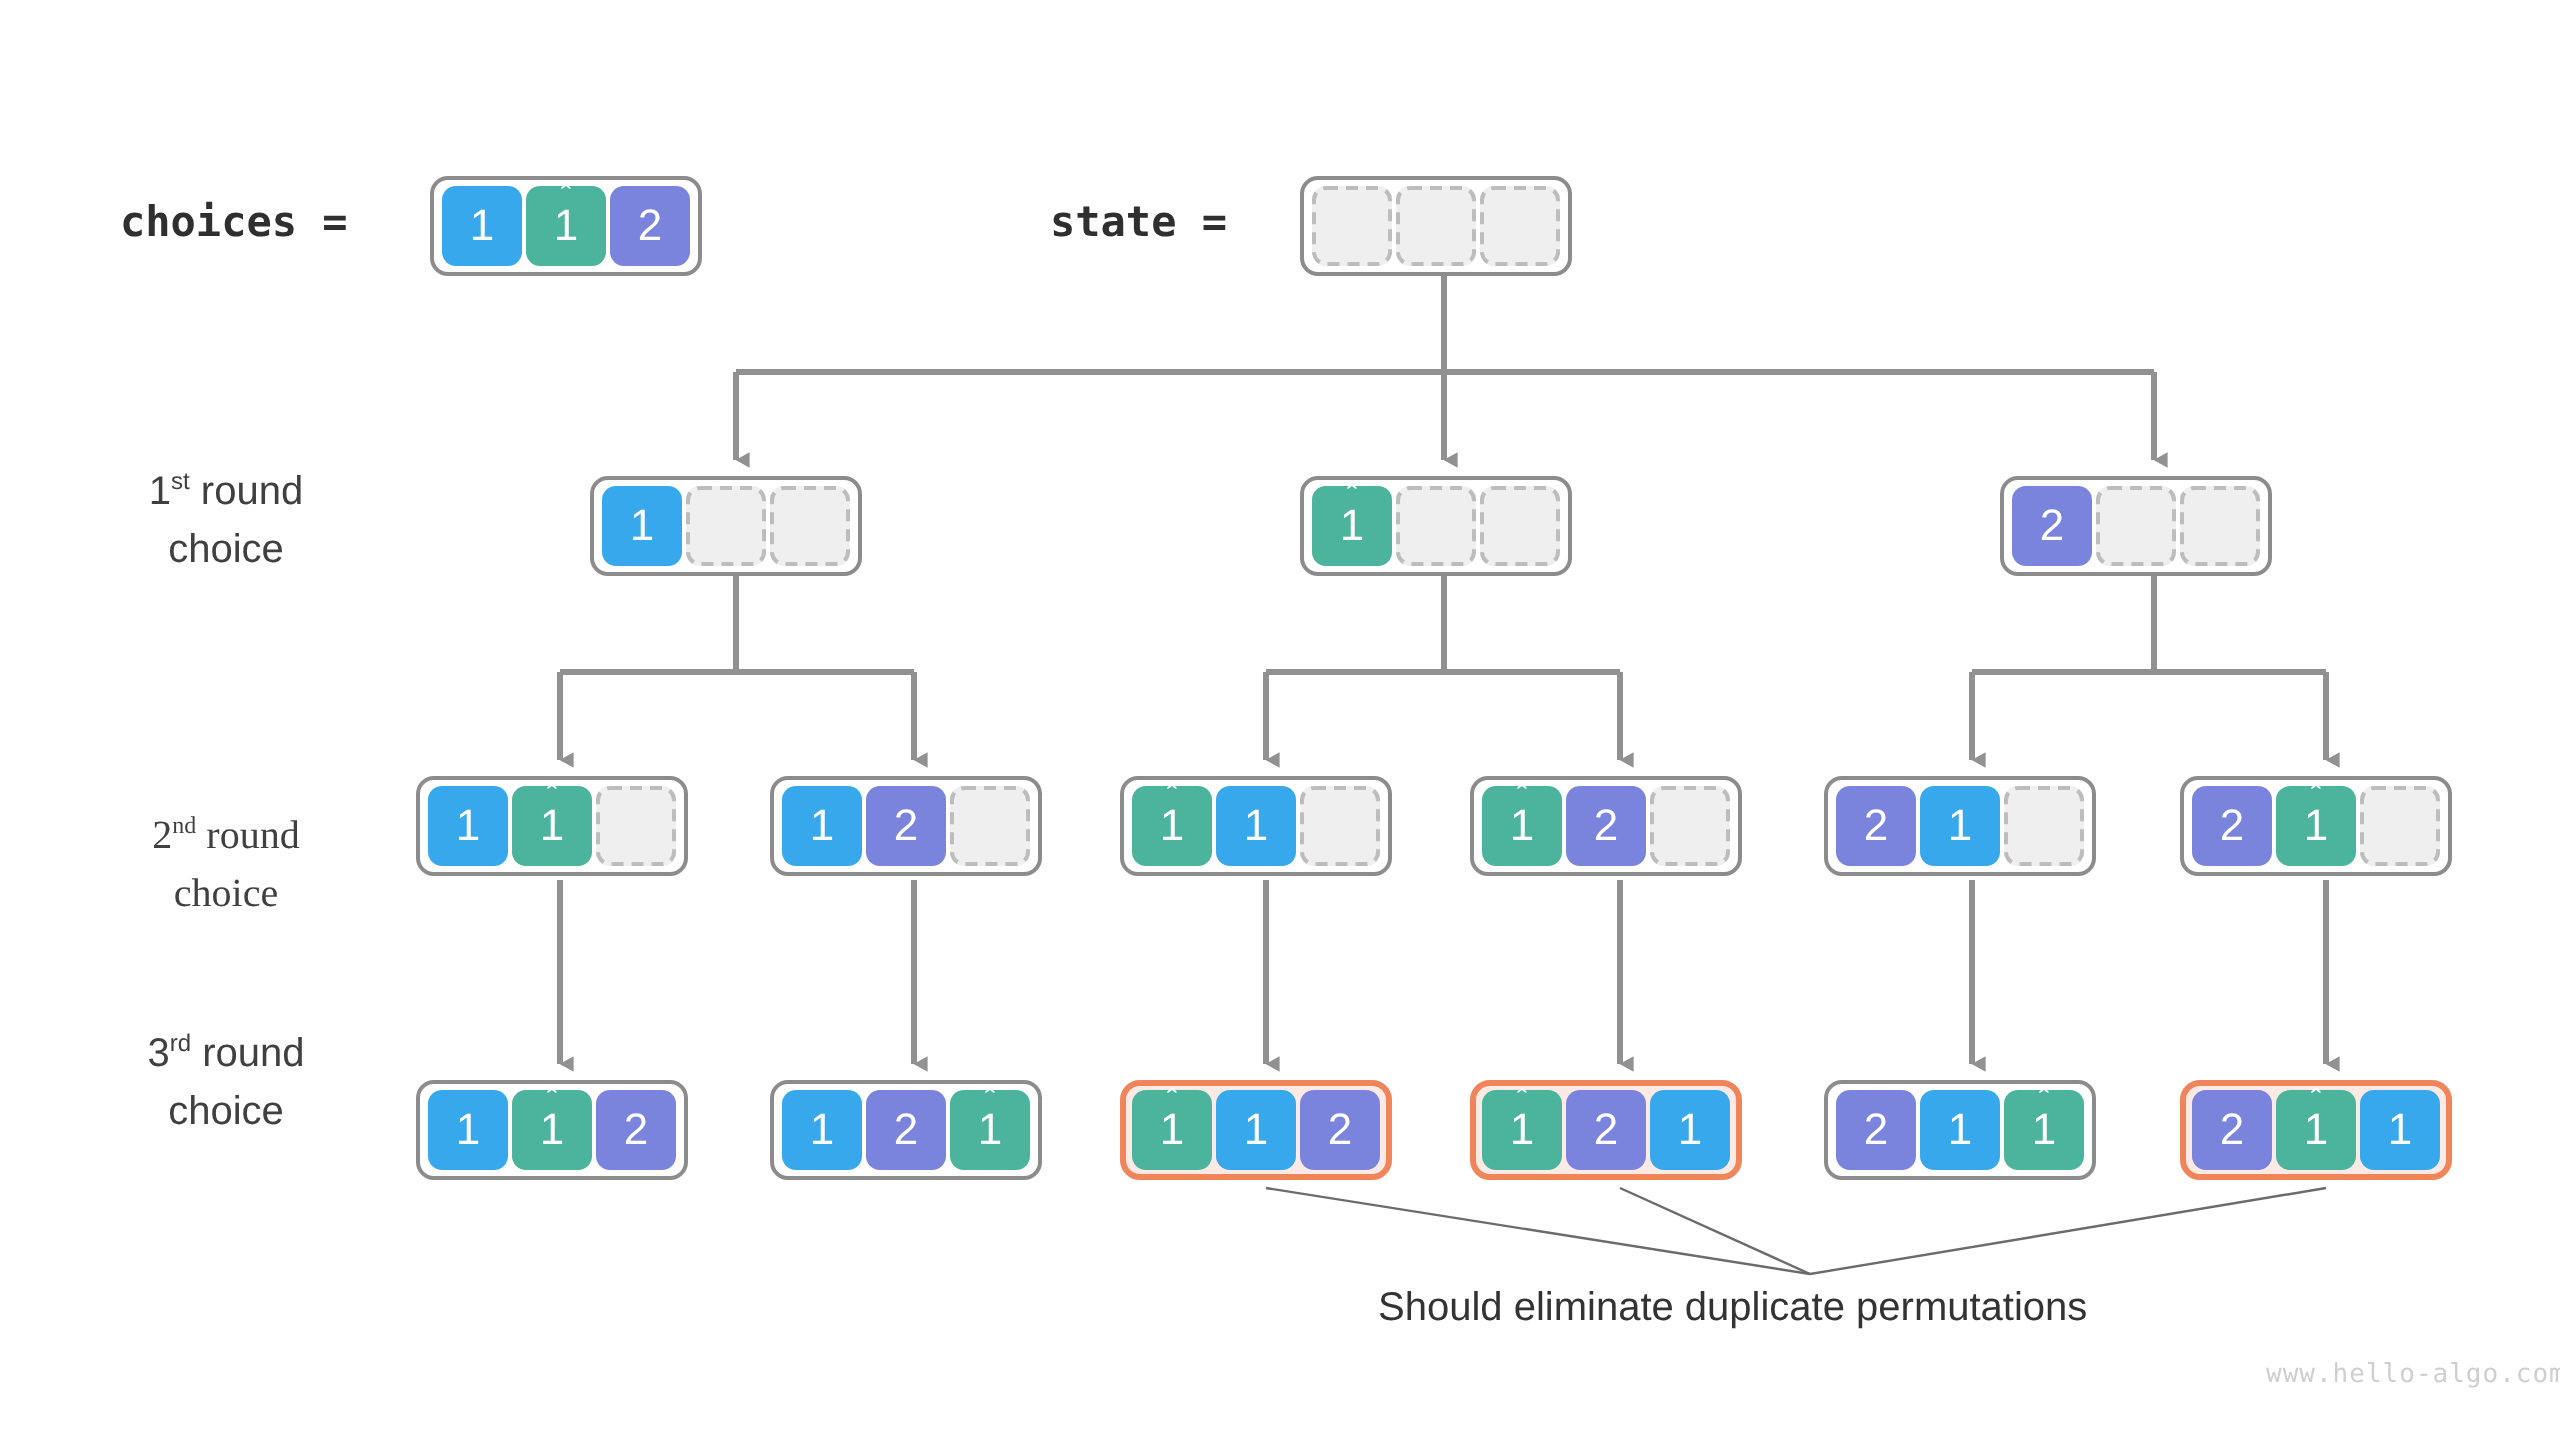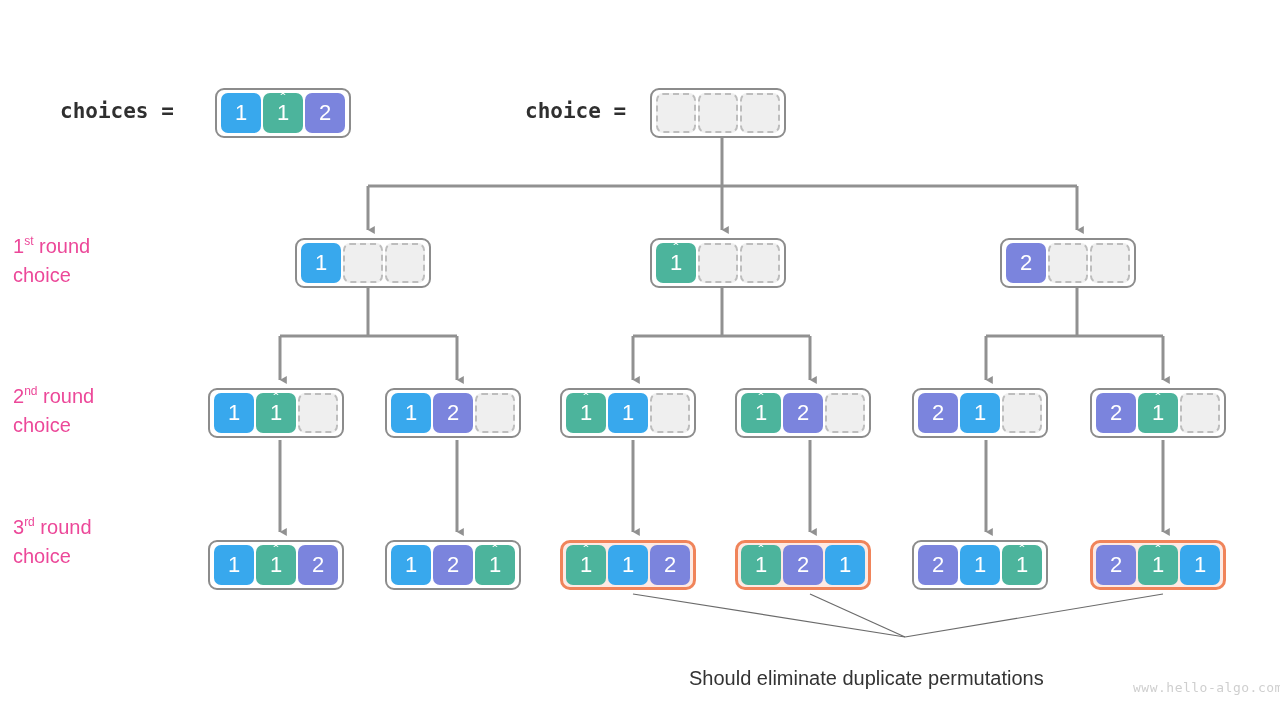--- a/index.html
+++ b/index.html
@@ -16,22 +16,22 @@
   
   .mono-label{
     position:absolute;
     font-family:"DejaVu Sans Mono","Liberation Mono",monospace;
     font-weight:bold;font-size:21px;color:#2f2f2f;
     white-space:nowrap;
   }
 
   
   .row-label{
-    position:absolute;text-align:left;width:200px;
-    font-size:20px;color:#ec4899;line-height:1.45;
+    position:absolute;text-align:center;width:200px;
+    font-size:20px;color:#404040;line-height:1.45;
   }
   .row-label sup{font-size:12px;vertical-align:super;}
 
   
   .arr{
     position:absolute;
     display:flex;align-items:center;
     border:2px solid #8c8c8c;border-radius:9px;
     background:#ffffff;
     padding:3px;
@@ -135,32 +135,32 @@
         <span class="hat">1</span>
       </div>
       <div class="cell c-teal">
         <span class="hat">1<span class="hatmark">ˆ</span></span>
       </div>
       <div class="cell c-purple">
         <span class="hat">2</span>
       </div>
     </div>
 
-  <div class="mono-label" style="left:525px;top:99px;">choice =</div>
+  <div class="mono-label" style="left:525px;top:99px;">state =</div>
   <div class="arr" id="state-arr" style="left:650px;top:88px;">
       <div class="cell c-empty"></div>
       <div class="cell c-empty"></div>
       <div class="cell c-empty"></div>
     </div>
 
   <div class="row-label" style="left:13px;top:232px;">
     <span><span>1</span><sup>st</sup><span> round</span></span><br>
     <span>choice</span>
   </div>
-  <div class="row-label" style="left:13px;top:382px;">
+  <div class="row-label" style="left:13px;top:404px;font-family:Liberation Serif, serif;">
     <span><span>2</span><sup>nd</sup><span> round</span></span><br>
     <span>choice</span>
   </div>
   <div class="row-label" style="left:13px;top:513px;">
     <span><span>3</span><sup>rd</sup><span> round</span></span><br>
     <span>choice</span>
   </div>
 
   <div id="nodes">
       <div class="arr" style="left: 295px; top: 238px;">
@@ -299,16 +299,16 @@
         </div>
         <div class="cell c-teal">
           <span class="hat">1<span class="hatmark">ˆ</span></span>
         </div>
         <div class="cell c-blue">
           <span class="hat">1</span>
         </div>
       </div>
     </div>
 
-  <div class="caption" style="left:689px;top:643px;margin-top:24px;">Should eliminate duplicate permutations</div>
+  <div class="caption" style="left:689px;top:643px;">Should eliminate duplicate permutations</div>
   <div class="watermark" style="left:1133px;top:680px;">www.hello-algo.com</div>
 
 </div>
 
 </body></html>

